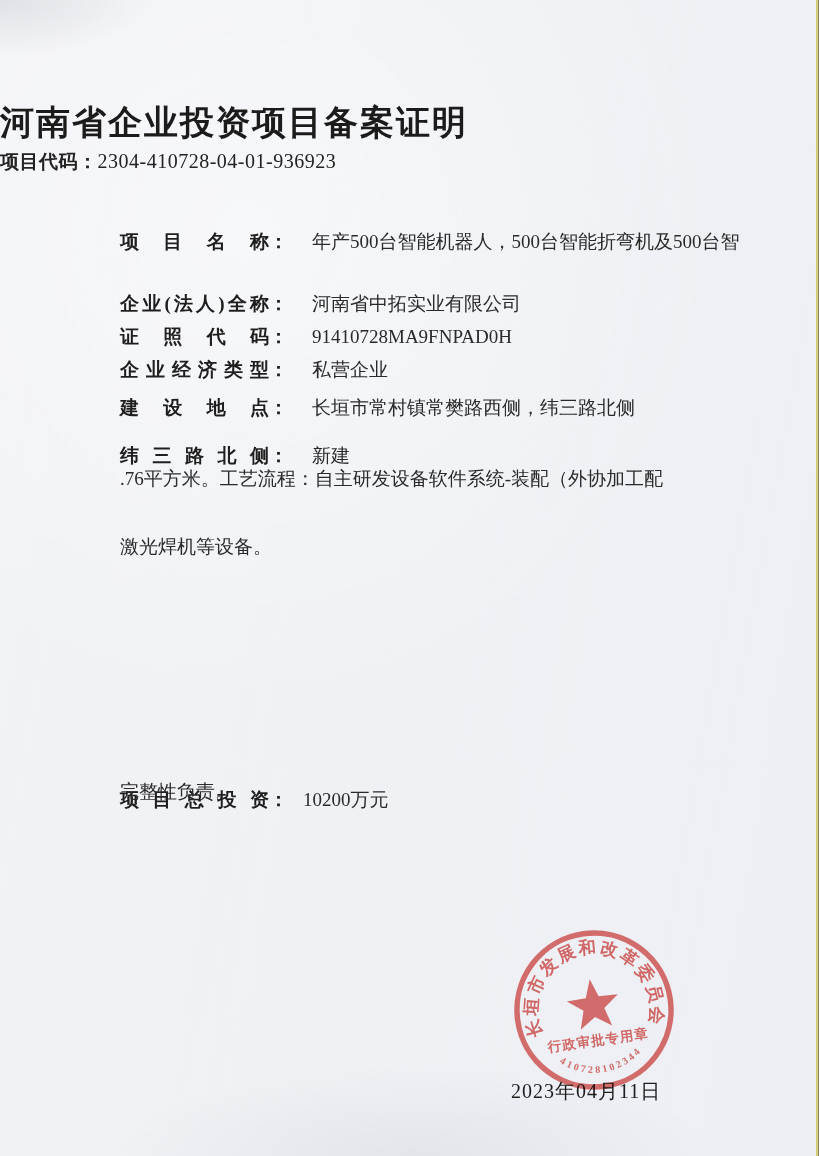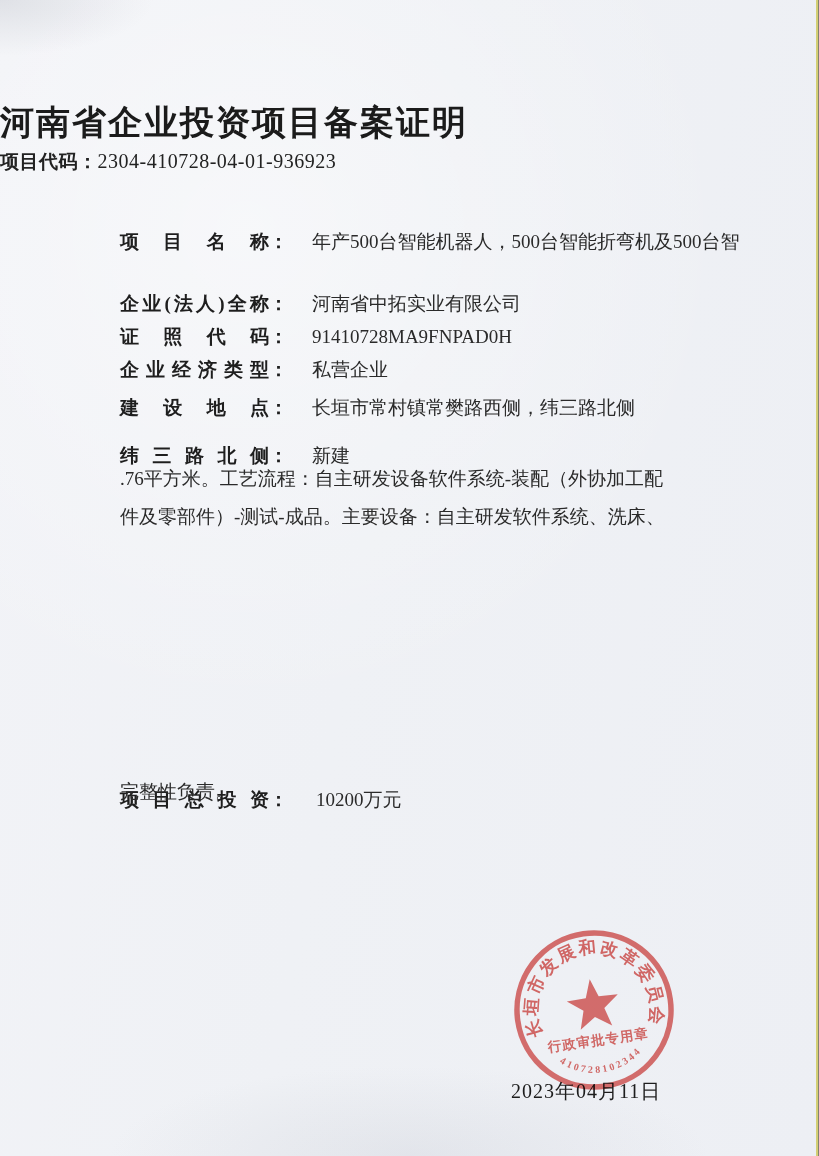--- a/index.html
+++ b/index.html
@@ -49,23 +49,23 @@
 
   <div class="row" style="top:288px"><span class="lab">证照代码</span><span class="colon">：</span><span class="val">91410728MA9FNPAD0H</span></div>
 
   <div class="row" style="top:359px"><span class="lab">建设地点</span><span class="colon">：</span><span class="val">长垣市常村镇常樊路西侧，纬三路北侧</span></div>
 
   <div class="row" style="top:321px"><span class="lab">企业经济类型</span><span class="colon">：</span><span class="val">私营企业</span></div>
 
   <div class="row" style="top:407px"><span class="lab">纬三路北侧</span><span class="colon">：</span><span class="val">新建</span></div>
 
   <div class="para-line" style="top:466px">.76平方米。工艺流程：自主研发设备软件系统-装配（外协加工配</div>
-  <div class="para-line" style="top:504px">件及零部件）-测试-成品。主要设备：自主研发软件系统、洗床、</div>
+  <div class="para-line" style="top:534px">激光焊机等设备。</div>
 
-  <div class="row" style="top:751px"><span class="lab">项目总投资</span><span class="colon">：</span><span class="val" style="margin-left:28px">10200万元</span></div>
+  <div class="row" style="top:751px"><span class="lab">项目总投资</span><span class="colon">：</span><span class="val" style="margin-left:15px">10200万元</span></div>
 
   <div class="para-line" style="top:779px">完整性负责。</div>
 
   <div class="date">2023年04月11日</div>
 
   <svg class="seal" viewBox="0 0 204 204">
     <g transform="rotate(-8 102 102)">
       <circle cx="102" cy="102" r="77" fill="none" stroke-width="5.5" stroke-opacity=".88" stroke="#d9514d"></circle>
       <path id="arcTop" d="M 48.4 121.5 A 57 57 0 1 1 155.6 121.5" fill="none"></path>
       <path id="arcBottom" d="M 57.5 146.5 A 63 63 0 0 0 146.5 146.5" fill="none"></path>

